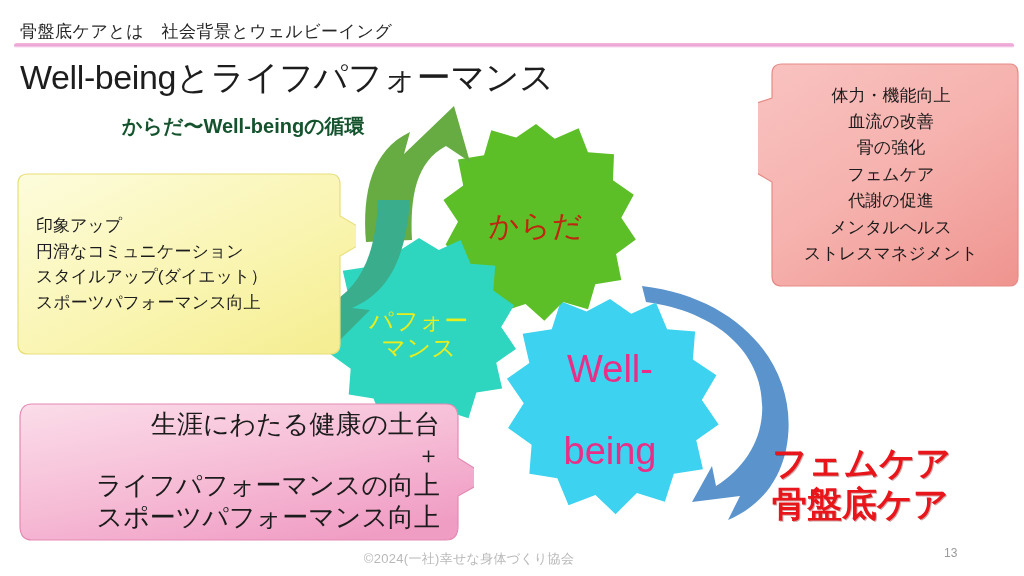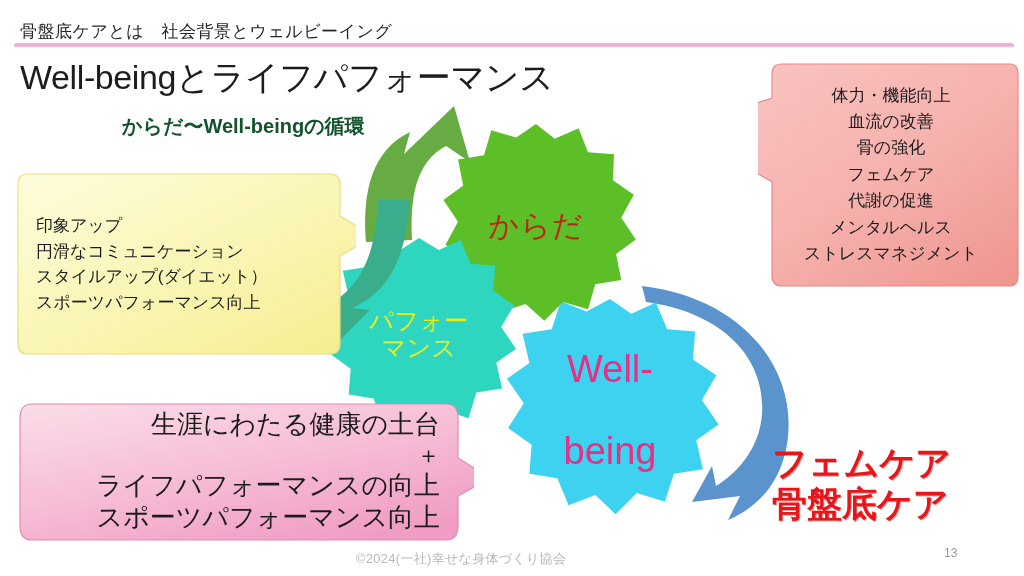--- a/index.html
+++ b/index.html
@@ -86,21 +86,21 @@
     text-align:left; white-space:nowrap;
     text-shadow:1px 1px 0 rgba(120,0,0,.35);
   }
 
   
   .page-num {
     position:absolute; left:944px; top:546px;
     font-size:12px; color:#9a9a9a;
   }
   .footer-note {
-    position:absolute; left:0; top:550px; width:922px;
+    position:absolute; left:8px; top:550px; width:922px;
     text-align:center; font-size:13px; color:#b9b9b9; letter-spacing:.3px;
   }
 </style>
 </head>
 <body>
 
 <div id="slide">
 
   <div class="hdr-text">骨盤底ケアとは　社会背景とウェルビーイング</div>
   <div class="hdr-rule"></div>

